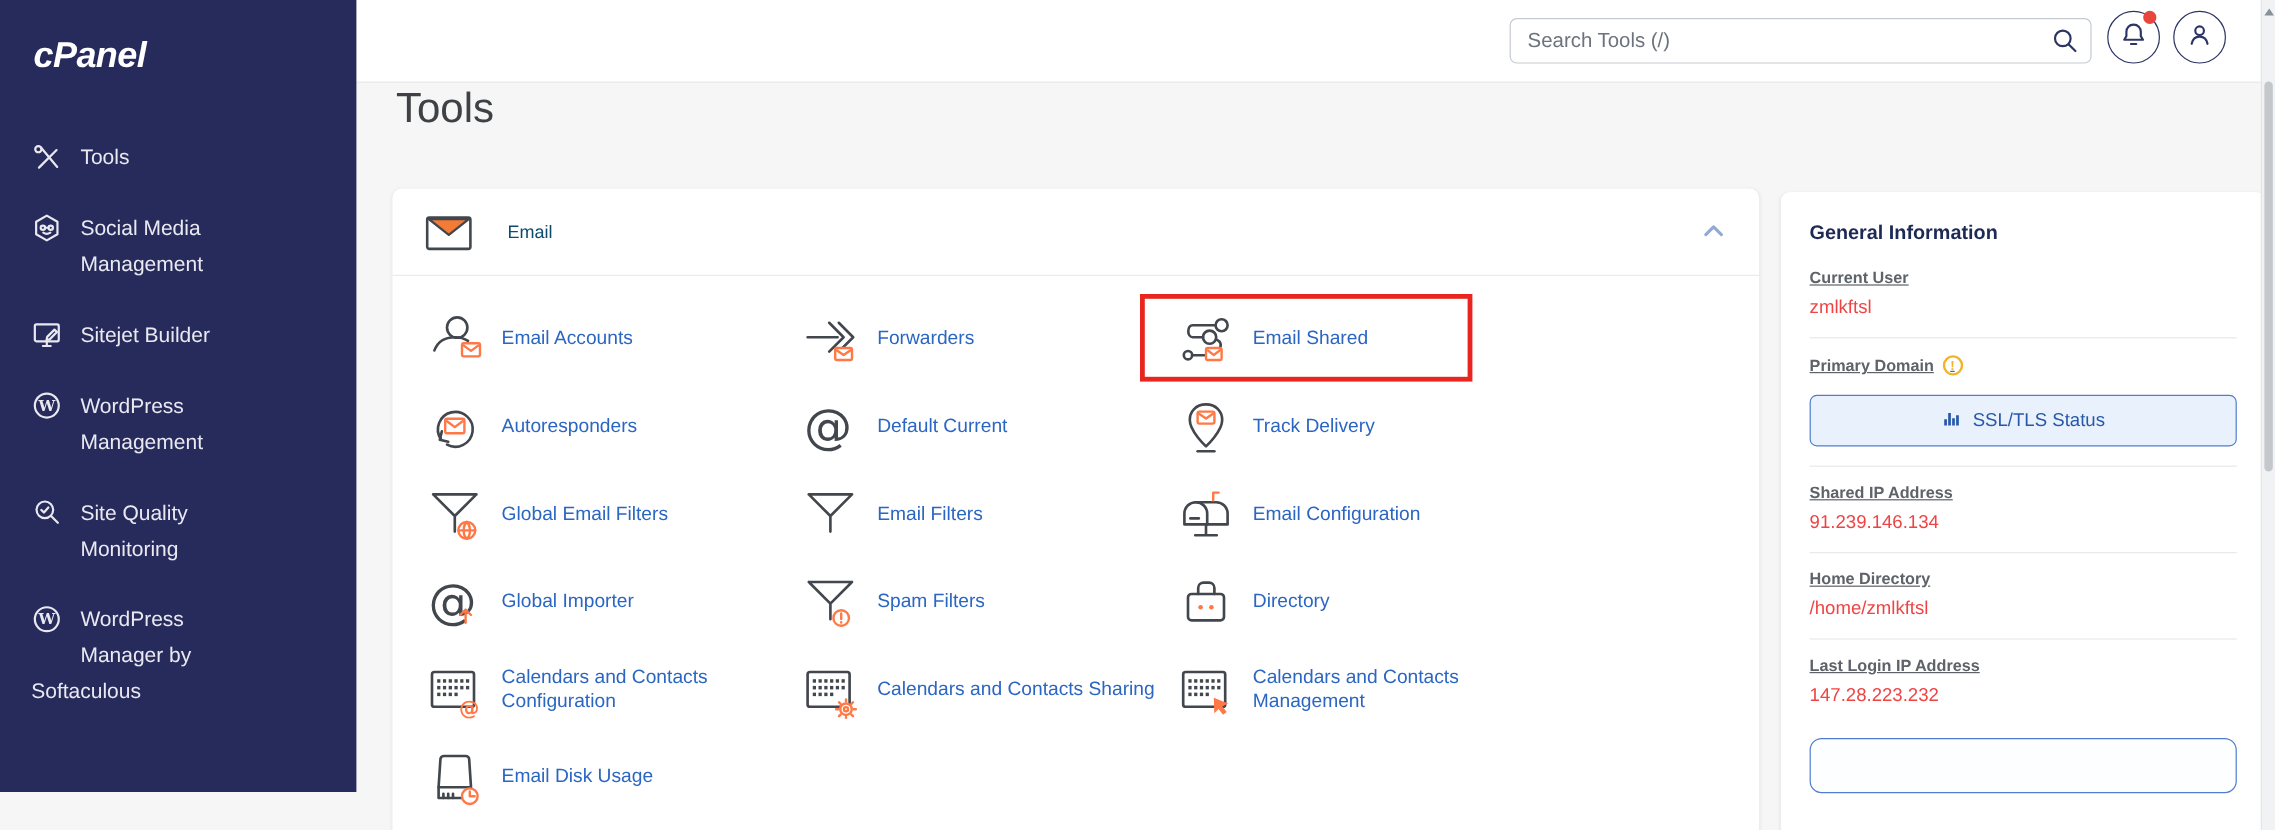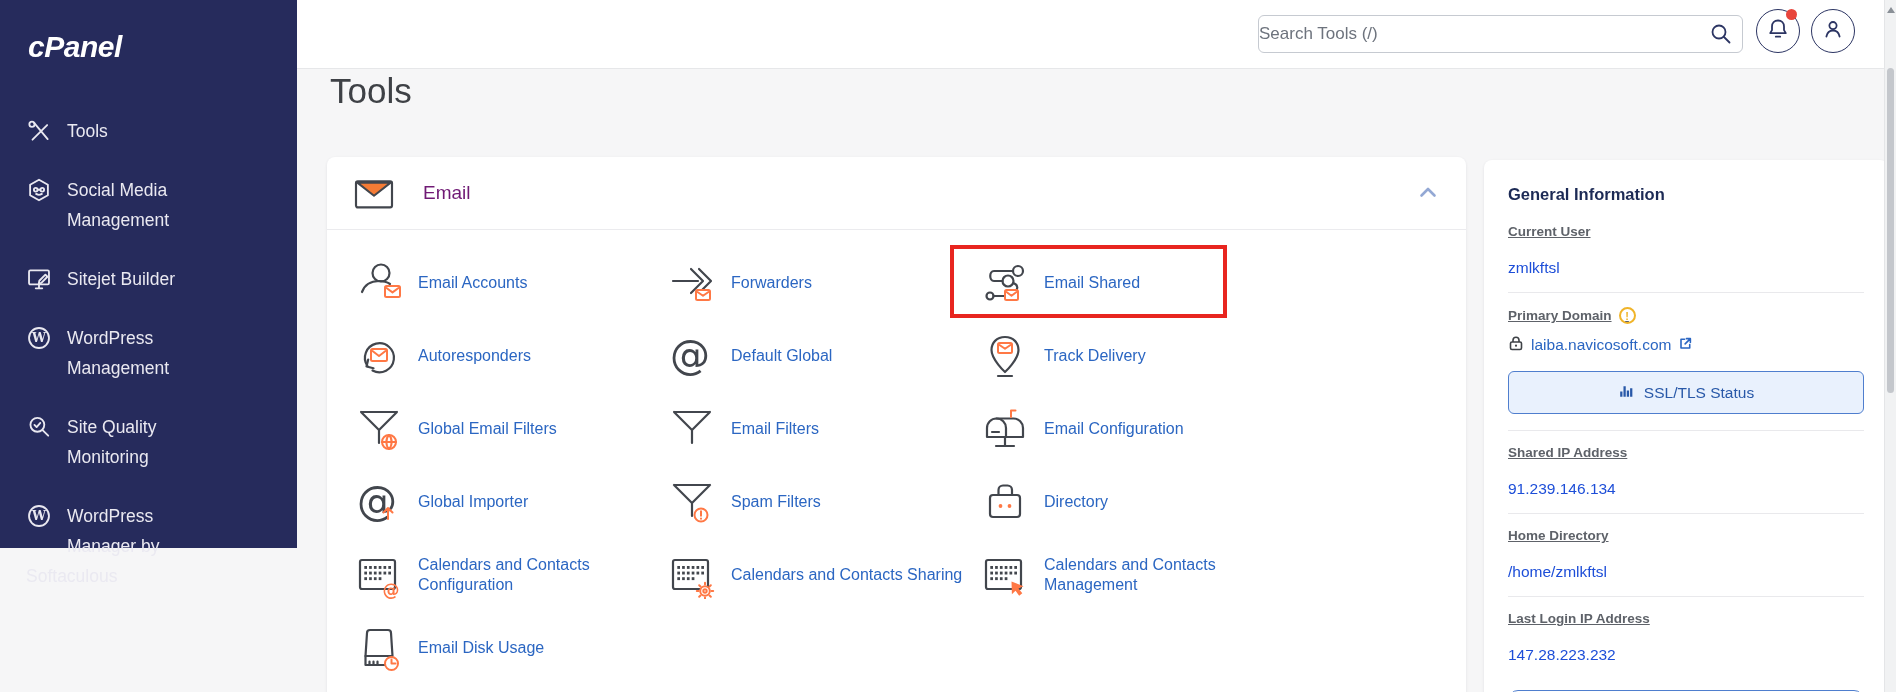--- a/index.html
+++ b/index.html
@@ -1,63 +1,63 @@
 <!DOCTYPE html>
 <html><head>
 <meta charset="utf-8">
 <style>
   * { margin:0; padding:0; box-sizing:border-box; }
   html,body { width:1896px; height:692px; overflow:hidden; font-family:"Liberation Sans",sans-serif; background:#f6f6f7; }
 
   
-  .sidebar { position:absolute; left:0; top:0; width:297px; height:548px; background:#262b5c; color:#eae9f1; z-index:5; }
+  .sidebar { position:absolute; left:0; top:0; width:297px; height:660px; background:#262b5c; color:#eae9f1; z-index:5; }
   .logo { margin:30px 0 0 28px; font-style:italic; font-weight:800; font-size:30px; letter-spacing:-0.5px; color:#ffffff; }
   .side-nav { margin-top:52px; }
   .side-item { display:flex; align-items:flex-start; padding:0 10px 0 26px; margin-bottom:29px; cursor:pointer; }
   .side-icon { width:26px; height:26px; flex:0 0 26px; margin-right:15px; margin-top:2px; }
   .side-icon svg { width:26px; height:26px; display:block; }
   .side-label { font-size:17.5px; line-height:30px; color:#eae9f1; }
   .ln { display:block; }
   .ln.outdent { margin-left:-41px; }
 
   
   .topbar { position:absolute; left:297px; top:0; right:0; height:69px; background:#ffffff; border-bottom:1px solid #e6e7e9; z-index:3; }
   .search-wrap { position:absolute; left:961px; top:15px; width:485px; height:38px; }
-  .search-input { width:100%; height:100%; border:1px solid #c6cad1; border-radius:6px; padding:0 44px 0 0; font-size:17px; color:#4c525b; font-family:"Liberation Sans",sans-serif; background:#fff; outline:none; }
+  .search-input { width:100%; height:100%; border:1px solid #c6cad1; border-radius:6px; padding:0 44px 0 14px; font-size:17px; color:#4c525b; font-family:"Liberation Sans",sans-serif; background:#fff; outline:none; }
   .search-input::placeholder { color:#6d737d; opacity:1; }
   .search-icon-btn { position:absolute; right:10px; top:7px; width:24px; height:24px; cursor:pointer; }
   .round-btn { position:absolute; top:9px; width:44px; height:44px; border-radius:50%; border:1.6px solid #2c3563; background:#fff; display:flex; align-items:center; justify-content:center; cursor:pointer; }
   .bell-btn { left:1459px; }
   .user-btn { left:1514px; }
   .notif-dot { position:absolute; left:1489px; top:9px; width:11px; height:11px; border-radius:50%; background:#e8453c; z-index:4; }
 
   
   .page-title { position:absolute; left:330px; top:71px; font-size:35px; font-weight:300; color:#3e4146; z-index:2; }
 
   .email-card { position:absolute; left:327px; top:157px; width:1139px; height:600px; background:#fff; border-radius:8px; box-shadow:0 1px 3px rgba(50,50,70,.10); z-index:2; }
   .card-header { height:73px; display:flex; align-items:center; padding:0 26px 0 25px; border-bottom:1px solid #ebebee; }
   .card-header .hdr-icon { width:44px; height:36px; margin-right:27px; }
   .card-header .hdr-icon svg { width:44px; height:36px; display:block; }
-  .card-title { font-size:19px; color:#701a75; }
+  .card-title { font-size:15px; color:#0c4a6e; }
   .chevron { margin-left:auto; width:24px; height:24px; cursor:pointer; }
 
   .tools-grid { display:grid; grid-template-columns:313px 313px 313px; grid-auto-rows:73px; margin:16px 0 0 28px; }
   .tool-item { position:relative; display:flex; align-items:center; gap:15px; cursor:pointer; }
   .tool-icon { width:48px; height:48px; flex:0 0 48px; }
   .tool-icon svg { width:48px; height:48px; display:block; }
   .tool-label { font-size:16px; line-height:1.25; color:#2b66c2; max-width:235px; }
   .highlight-box { position:absolute; left:-31px; top:-1px; width:277px; height:73px; border:4px solid #e8251f; pointer-events:none; }
 
   
   .info-panel { position:absolute; left:1484px; top:160px; width:404px; height:600px; background:#fff; border-radius:8px; box-shadow:0 1px 3px rgba(50,50,70,.10); padding:0 24px; z-index:2; }
   .info-title { padding:25px 0 6px; font-size:16.5px; font-weight:700; color:#1c2a55; }
   .info-row { padding:14px 0 15px; }
   .info-row + .info-row { border-top:1px solid #e9e9ec; }
   .info-label { font-size:13.5px; font-weight:700; color:#5e6269; display:flex; align-items:center; gap:7px;text-decoration:underline; }
-  .info-value { margin-top:20px; font-size:15.5px; color:#1d4ed8; }
+  .info-value { margin-top:9px; font-size:15.5px; color:#ef4444; }
   .domain-line { display:flex; align-items:center; gap:7px; margin-top:11px; }
   .domain-link { font-size:15.5px; color:#2b66c2; cursor:pointer; }
   .warn-badge { width:17px; height:17px; border:2px solid #f0b429; border-radius:50%; color:#f0b429; font-size:11px; font-weight:700; display:inline-flex; align-items:center; justify-content:center; }
   .ssl-btn { margin:16px 0 1px; width:100%; height:43px; background:#e9f1fd; border:1px solid #4f7ece; border-radius:6px; color:#2858a8; font-size:15.5px; font-family:"Liberation Sans",sans-serif; display:flex; align-items:center; justify-content:center; gap:9px; cursor:pointer; }
   .partial-box { margin-top:11px; height:46px; border:1.5px solid #4f7ece; border-radius:10px; background:#fdfeff; }
 
   
   .scrollbar { position:absolute; right:0; top:0; width:12px; height:692px; background:#f1f2f3; border-left:1px solid #e4e5e7; z-index:10; }
   .scroll-up { position:absolute; top:7px; left:2px; width:0; height:0; border-left:4px solid transparent; border-right:4px solid transparent; border-bottom:6px solid #8a9097; }
   .scroll-thumb { position:absolute; top:68px; left:2px; width:7px; height:325px; background:#c4c7cc; border-radius:4px; cursor:pointer; }
@@ -252,21 +252,21 @@
           </svg>
         </span>
         <span class="tool-label">Autoresponders</span>
       </div>
       <div class="tool-item">
         <span class="tool-icon">
           <svg viewBox="0 0 48 48">
             <text x="22" y="37" text-anchor="middle" class="att">@</text>
           </svg>
         </span>
-        <span class="tool-label">Default Global</span>
+        <span class="tool-label">Default Current</span>
       </div>
       <div class="tool-item">
         <span class="tool-icon">
           <svg viewBox="0 0 48 48">
             <path d="M24 5 c-8.5 0 -13.5 6 -13.5 13 c0 9.5 13.5 22 13.5 22 s13.5 -12.5 13.5 -22 c0 -7 -5 -13 -13.5 -13 z" class="k"></path>
             <rect x="17" y="11" width="14" height="10" rx="1.5" class="ow"></rect>
             <path d="M18.5 13 L24 16.8 L29.5 13" class="o"></path>
             <path d="M17 44 h14" class="k"></path>
           </svg>
         </span>
@@ -426,32 +426,20 @@
 
 <div class="info-panel">
   <div class="info-title">General Information</div>
   <div>
       <div class="info-row">
         <div class="info-label">Current User</div>
         <div class="info-value">zmlkftsl</div>
       </div>
       <div class="info-row">
         <div class="info-label">Primary Domain<span class="warn-badge">!</span></div>
-        <div class="domain-line">
-          <span><svg viewBox="0 0 16 16" width="16" height="16">
-              <rect x="2.5" y="7" width="11" height="7.5" rx="1.5" style="stroke:#3f4247;stroke-width:1.6;fill:none"></rect>
-              <path d="M5 7 V5.3 a3 3 0 0 1 6 0 V7" style="stroke:#3f4247;stroke-width:1.6;fill:none"></path>
-              <circle cx="8" cy="10.7" r="1.1" style="fill:#3f4247"></circle>
-            </svg></span>
-          <span class="domain-link">laiba.navicosoft.com</span>
-          <span><svg viewBox="0 0 16 16" width="15" height="15">
-              <path d="M7 3.5 H3.2 v9.3 h9.3 V9" style="stroke:#2b66c2;stroke-width:1.7;fill:none;stroke-linecap:round;stroke-linejoin:round"></path>
-              <path d="M9 2.8 h4.2 v4.2 M13 3 L7.6 8.4" style="stroke:#2b66c2;stroke-width:1.7;fill:none;stroke-linecap:round;stroke-linejoin:round"></path>
-            </svg></span>
-        </div>
         <button class="ssl-btn">
           <span><svg viewBox="0 0 18 18" width="17" height="17">
               <path d="M3.5 15.5 V10 M7 15.5 V4.5 M10.5 15.5 V9 M14 15.5 V6.5" style="stroke:#2858a8;stroke-width:2.4;fill:none"></path>
             </svg></span>
           <span>SSL/TLS Status</span>
         </button>
       </div>
       <div class="info-row">
         <div class="info-label">Shared IP Address</div>
         <div class="info-value">91.239.146.134</div>

